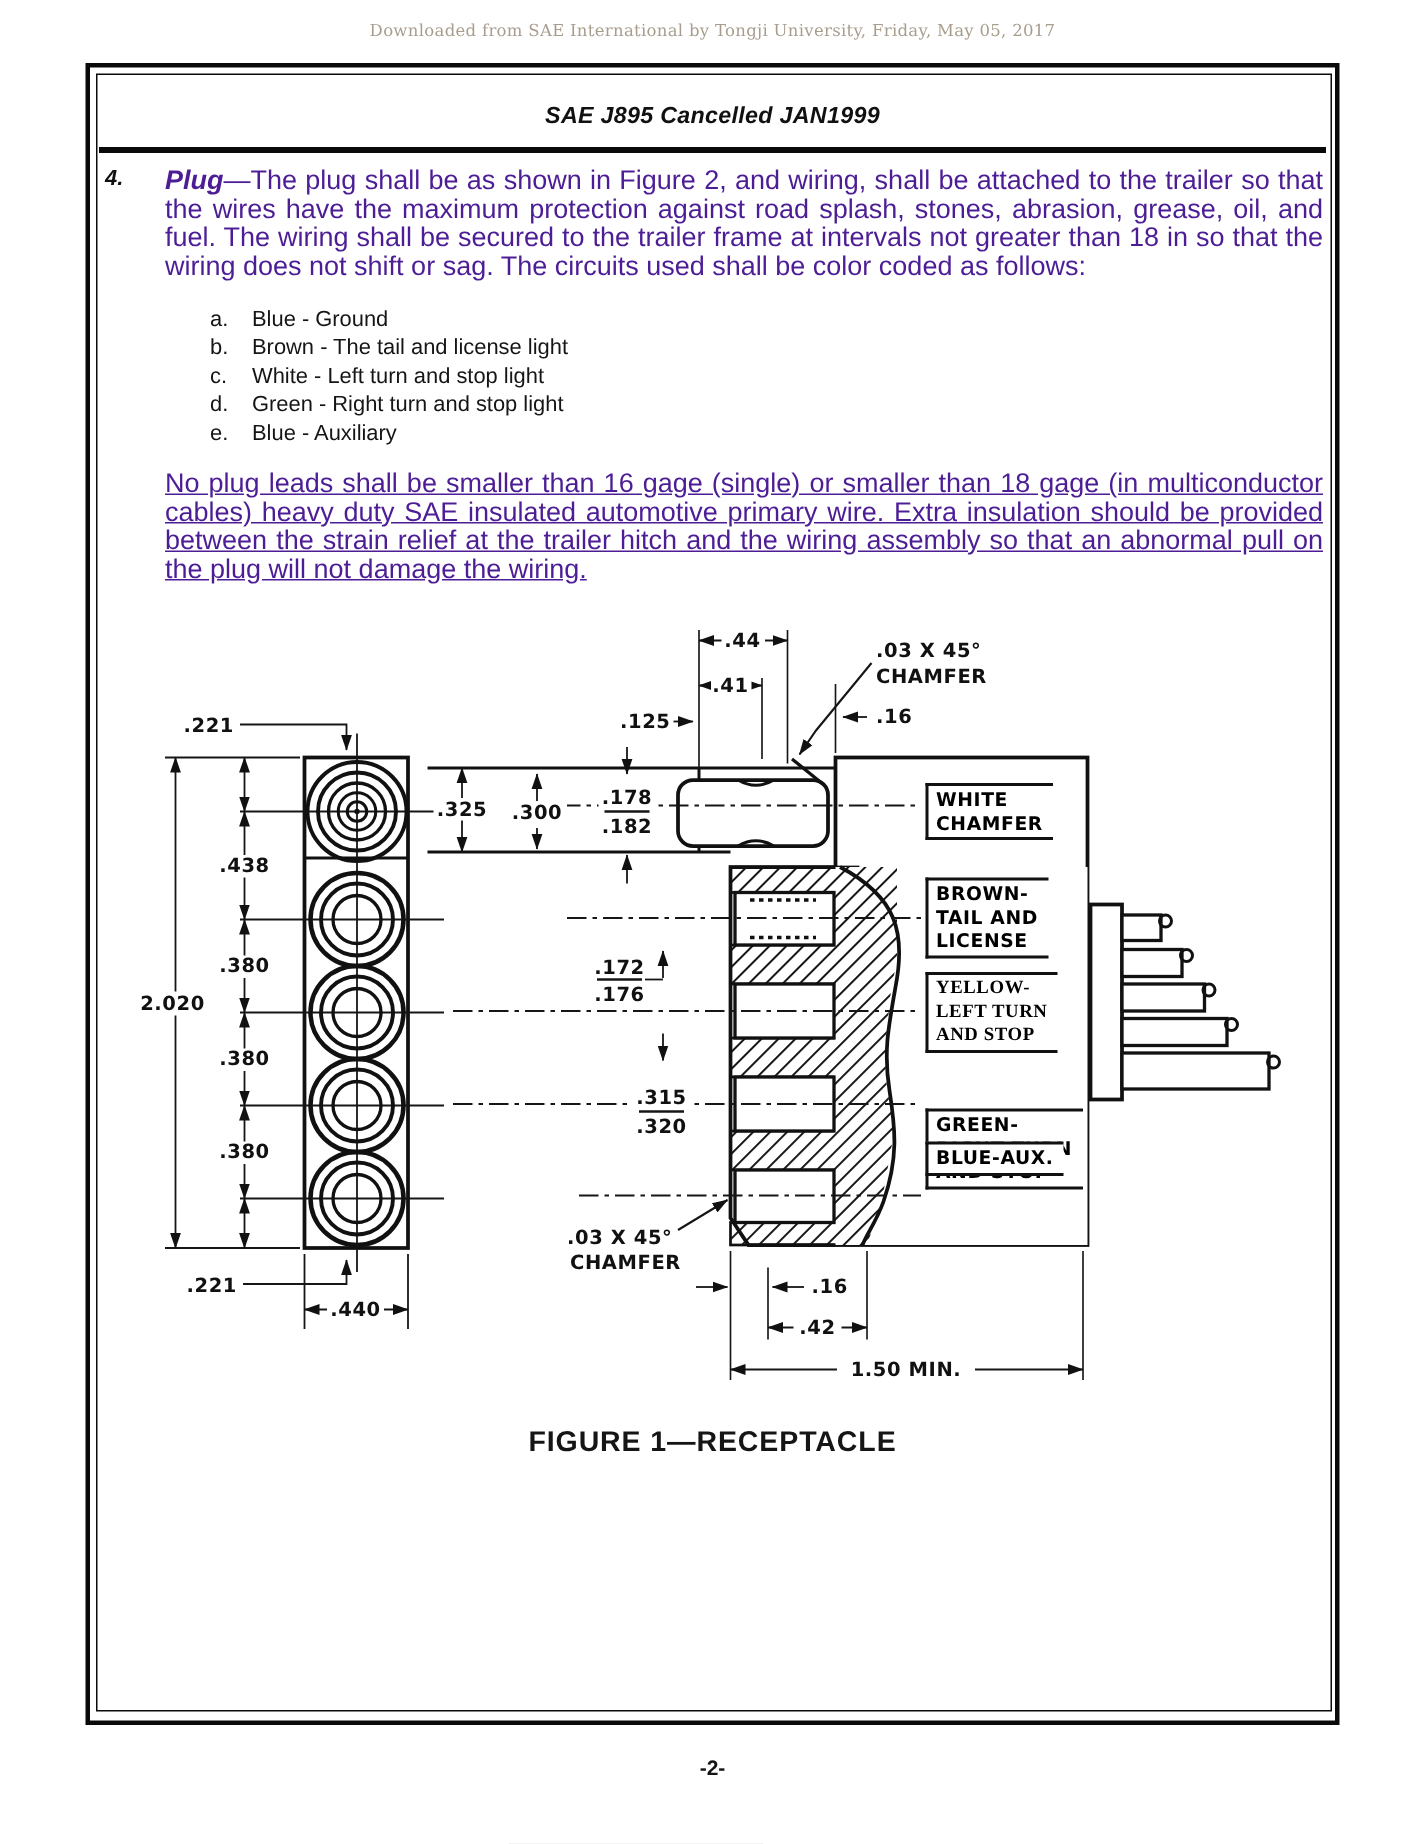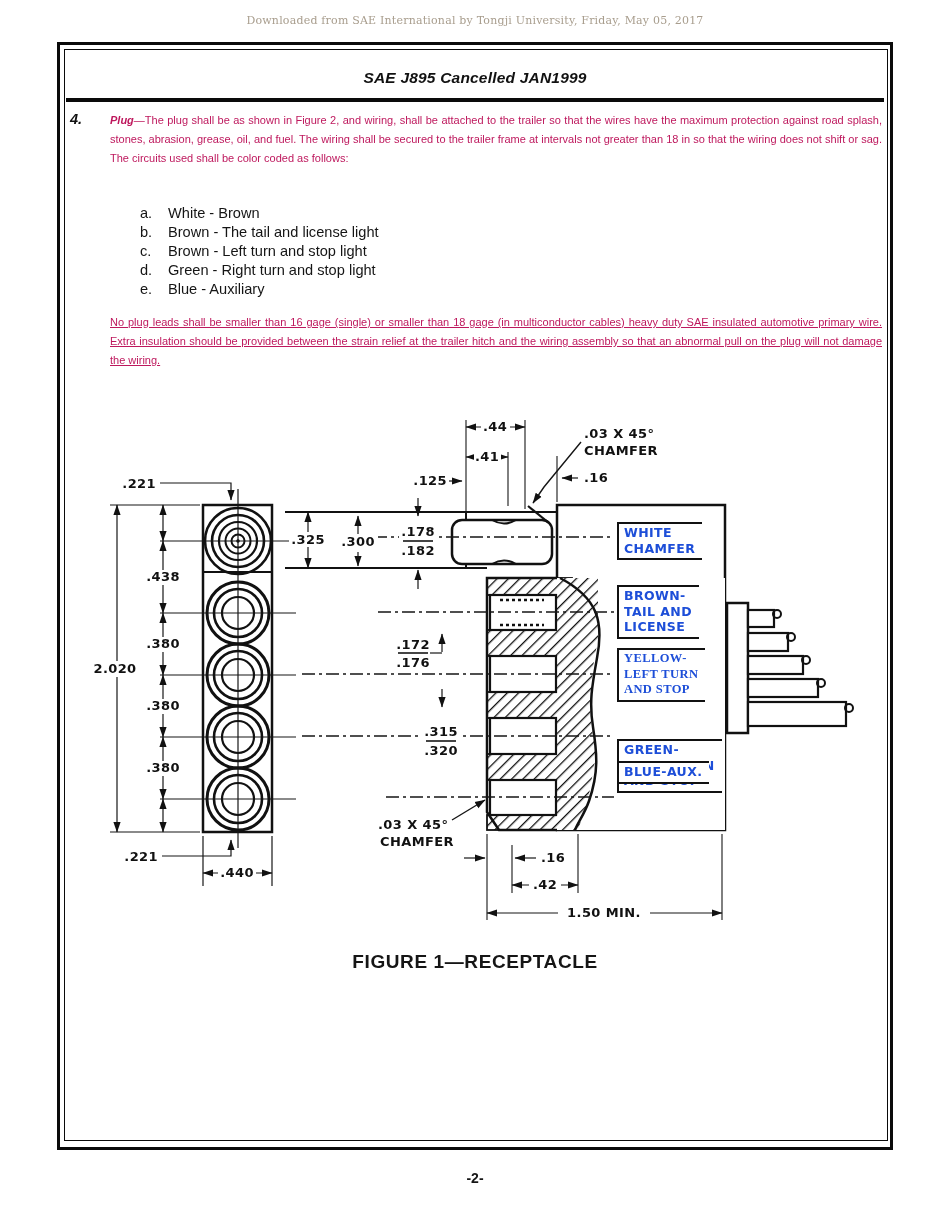--- a/index.html
+++ b/index.html
@@ -5,29 +5,29 @@
   html,body{margin:0;padding:0;background:#e9e9e9;}
   .page{position:relative;width:950px;height:1229px;background:#fff;overflow:hidden;
         font-family:"Liberation Sans",sans-serif;color:#111;}
   .watermark{position:absolute;left:0;right:0;top:14px;text-align:center;
         font-family:"DejaVu Serif",serif;font-size:11px;color:#a89d8d;letter-spacing:.2px;}
   .frame-outer{position:absolute;left:57px;top:42px;width:830px;height:1102px;border:3px solid #0a0a0a;}
   .frame-inner{position:absolute;left:64px;top:49px;width:822px;height:1090px;border:1.5px solid #0a0a0a;}
   .doc-title{position:absolute;left:0;right:0;top:69px;text-align:center;
         font-size:15.5px;font-weight:bold;letter-spacing:.2px;font-style:italic;}
   .header-rule{position:absolute;left:66px;top:98px;width:818px;height:4px;background:#0a0a0a;}
-  .para{position:absolute;font-size:11px;line-height:19px;text-align:justify;color:#be185d;}
+  .para{position:absolute;font-size:18px;line-height:19px;text-align:justify;color:#4c1d95;}
   .sec-num{position:absolute;left:70px;top:111px;font-size:14.6px;font-weight:bold;font-style:italic;}
   .term{font-weight:bold;font-style:italic;}
   .li-row{position:absolute;font-size:14.6px;color:#151515;}
   .li-letter{position:absolute;left:0;}
   .li-text{position:absolute;left:28px;white-space:nowrap;}
   .lbl{position:absolute;border:2.2px solid #111;border-right:none;background:#fff;
        padding:1px 7px 2px 5px;font:700 12.5px/15.5px "DejaVu Sans",sans-serif;
-       letter-spacing:.4px;color:#1d4ed8;white-space:nowrap;}
+       letter-spacing:.4px;color:#000000;white-space:nowrap;}
   .caption{position:absolute;left:0;right:0;top:951px;text-align:center;
        font-size:19px;font-weight:600;letter-spacing:.6px;color:#151515;}
   .pagenum{position:absolute;left:0;right:0;top:1170px;text-align:center;
        font-size:14px;font-weight:bold;color:#151515;}
   svg{position:absolute;left:0;top:0;}
   .ln11{stroke:#161616;stroke-width:1.1;fill:none}
   .ln12{stroke:#161616;stroke-width:1.2;fill:none}
   .ln13{stroke:#161616;stroke-width:1.4;fill:none}
   .ln15{stroke:#161616;stroke-width:1.6;fill:none}
   .ln2{stroke:#111;stroke-width:2;fill:none}
@@ -50,29 +50,29 @@
   <div class="doc-title">SAE J895 Cancelled JAN1999</div>
   <div class="header-rule"></div>
 
   <div class="sec-num">4.</div>
   <div class="para" style="left:110px;top:111px;width:772px;">
     <span class="term">Plug</span><span>—The plug shall be as shown in Figure 2, and wiring, shall be attached to the trailer so that the wires have the maximum protection against road splash, stones, abrasion, grease, oil, and fuel. The wiring shall be secured to the trailer frame at intervals not greater than 18 in so that the wiring does not shift or sag. The circuits used shall be color coded as follows:</span>
   </div>
 
   <div class="li-row" style="left:140px;top:205px;">
     <span class="li-letter">a.</span>
-    <span class="li-text">White - Brown</span>
+    <span class="li-text">Blue - Ground</span>
   </div>
   <div class="li-row" style="left:140px;top:224px;">
     <span class="li-letter">b.</span>
     <span class="li-text">Brown - The tail and license light</span>
   </div>
   <div class="li-row" style="left:140px;top:243px;">
     <span class="li-letter">c.</span>
-    <span class="li-text">Brown - Left turn and stop light</span>
+    <span class="li-text">White - Left turn and stop light</span>
   </div>
   <div class="li-row" style="left:140px;top:262px;">
     <span class="li-letter">d.</span>
     <span class="li-text">Green - Right turn and stop light</span>
   </div>
   <div class="li-row" style="left:140px;top:281px;">
     <span class="li-letter">e.</span>
     <span class="li-text">Blue - Auxiliary</span>
   </div>
 

